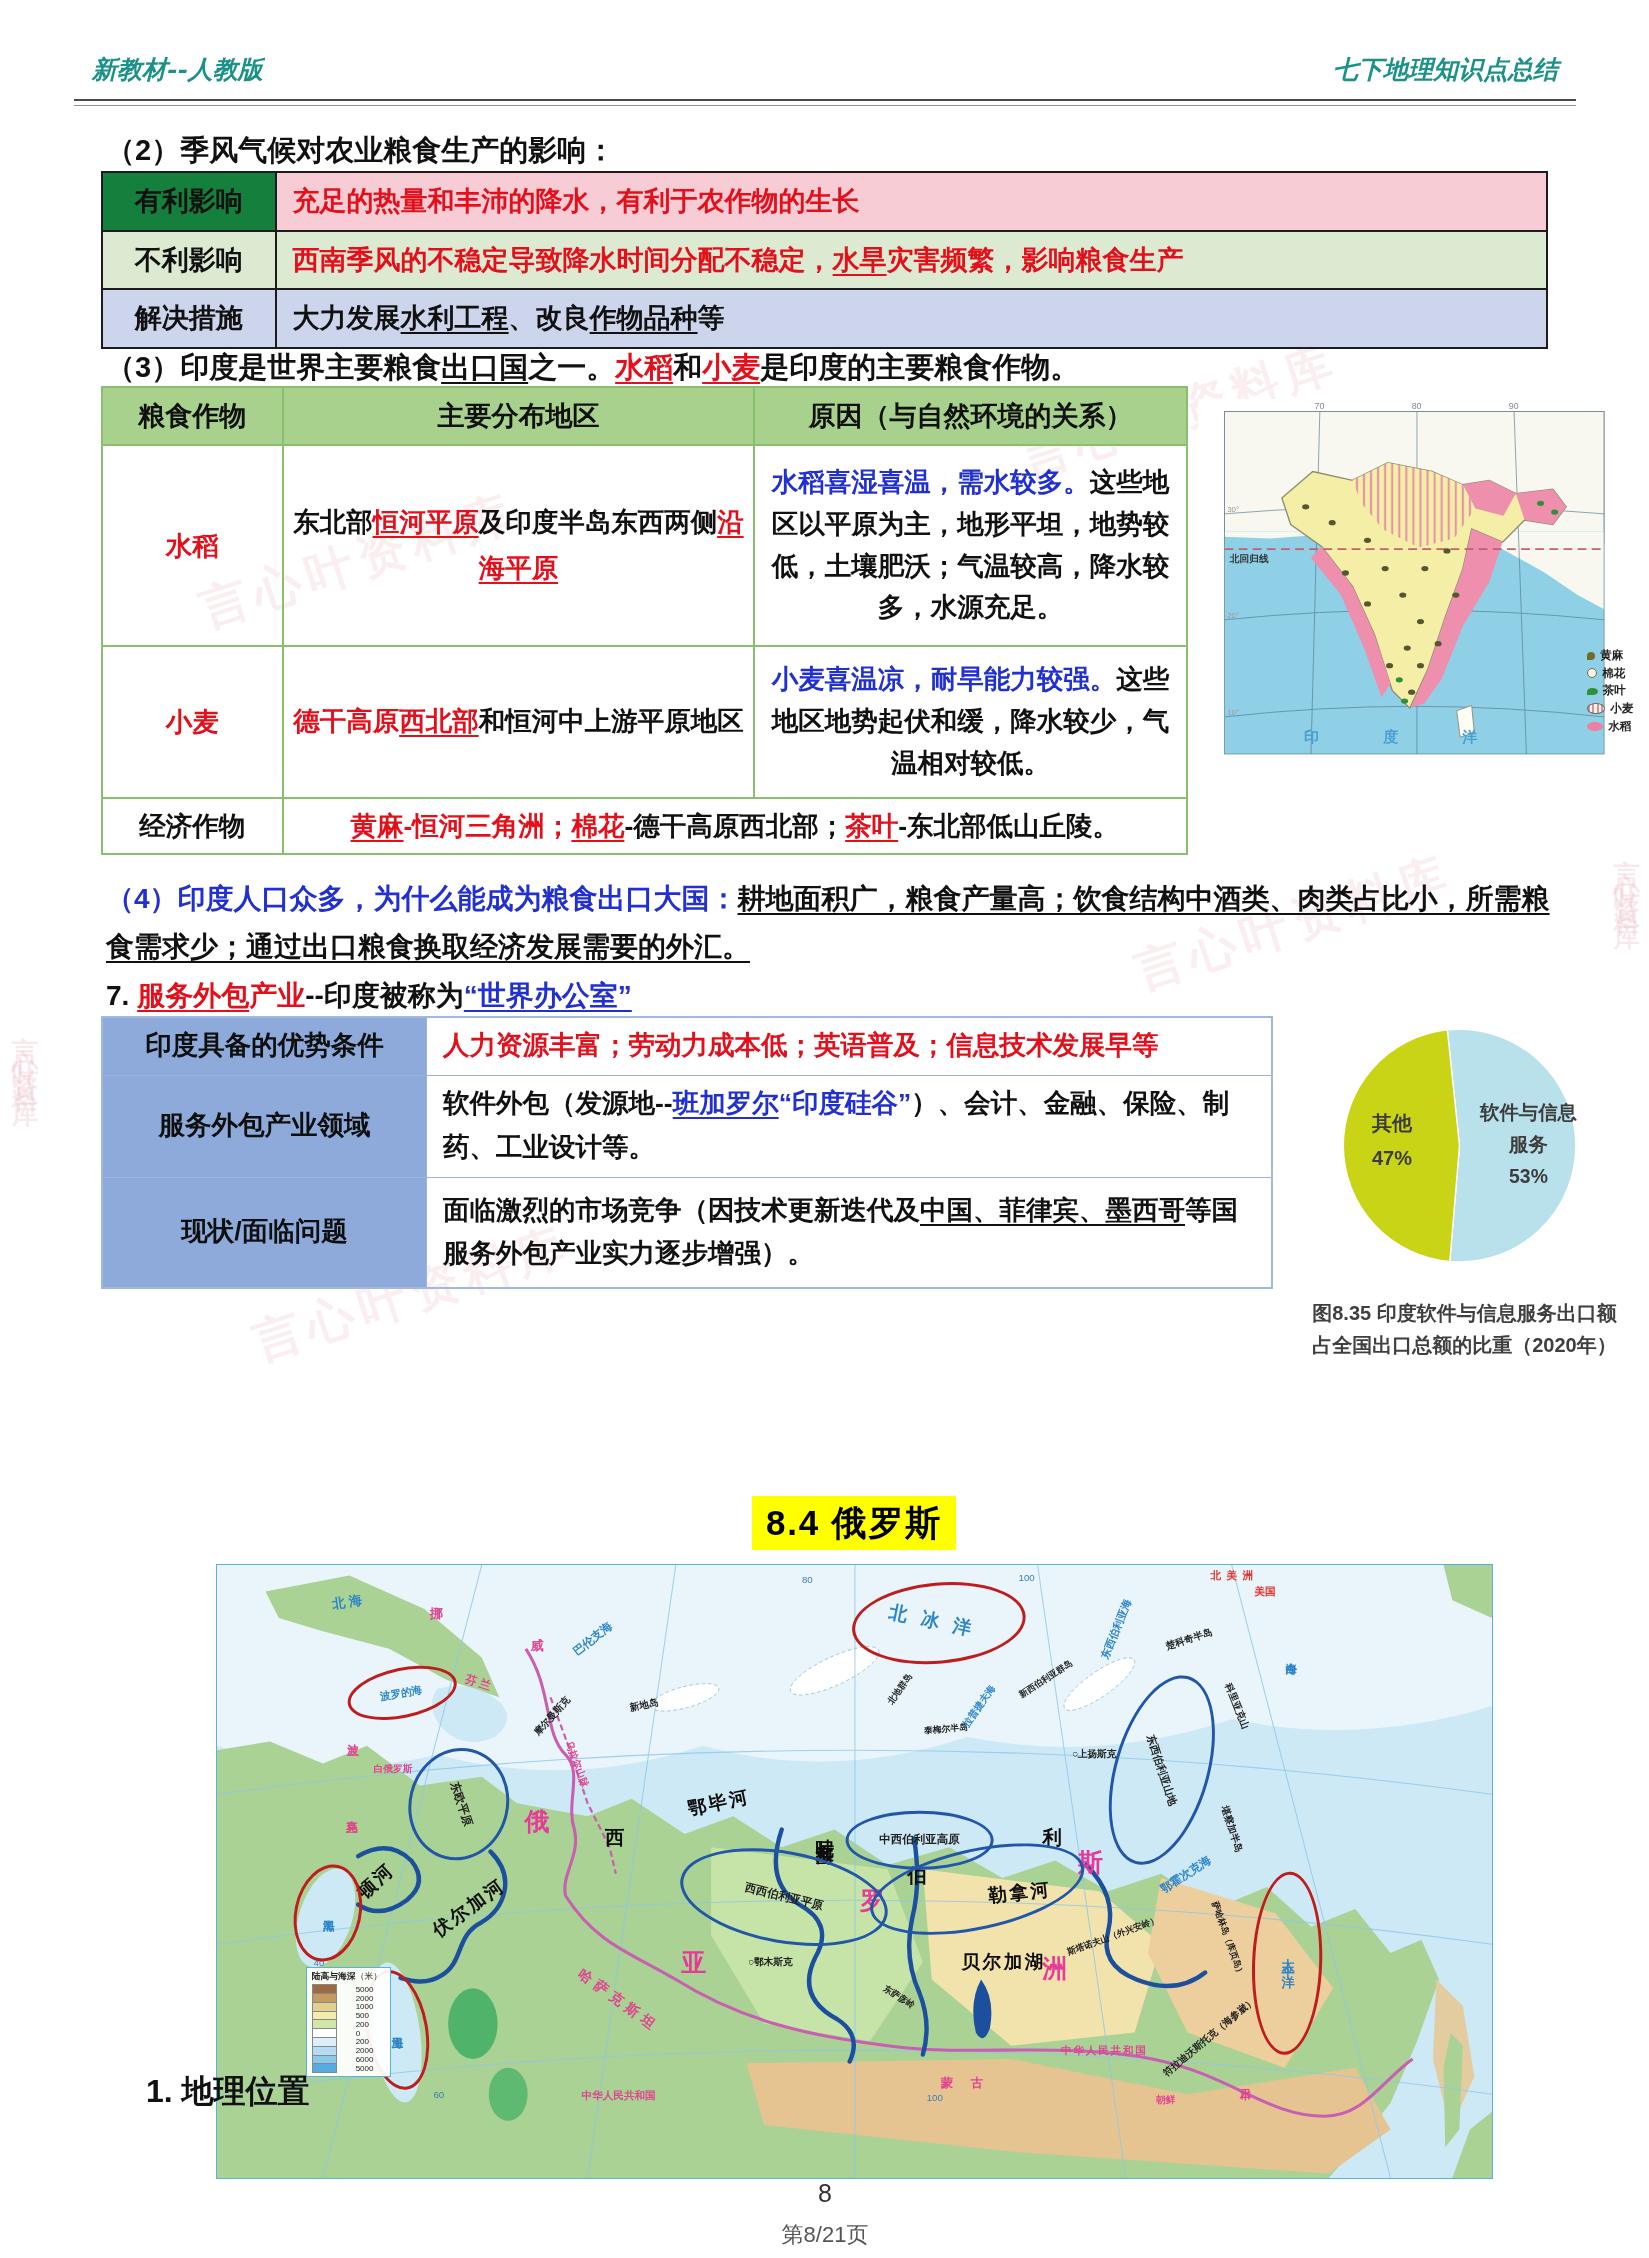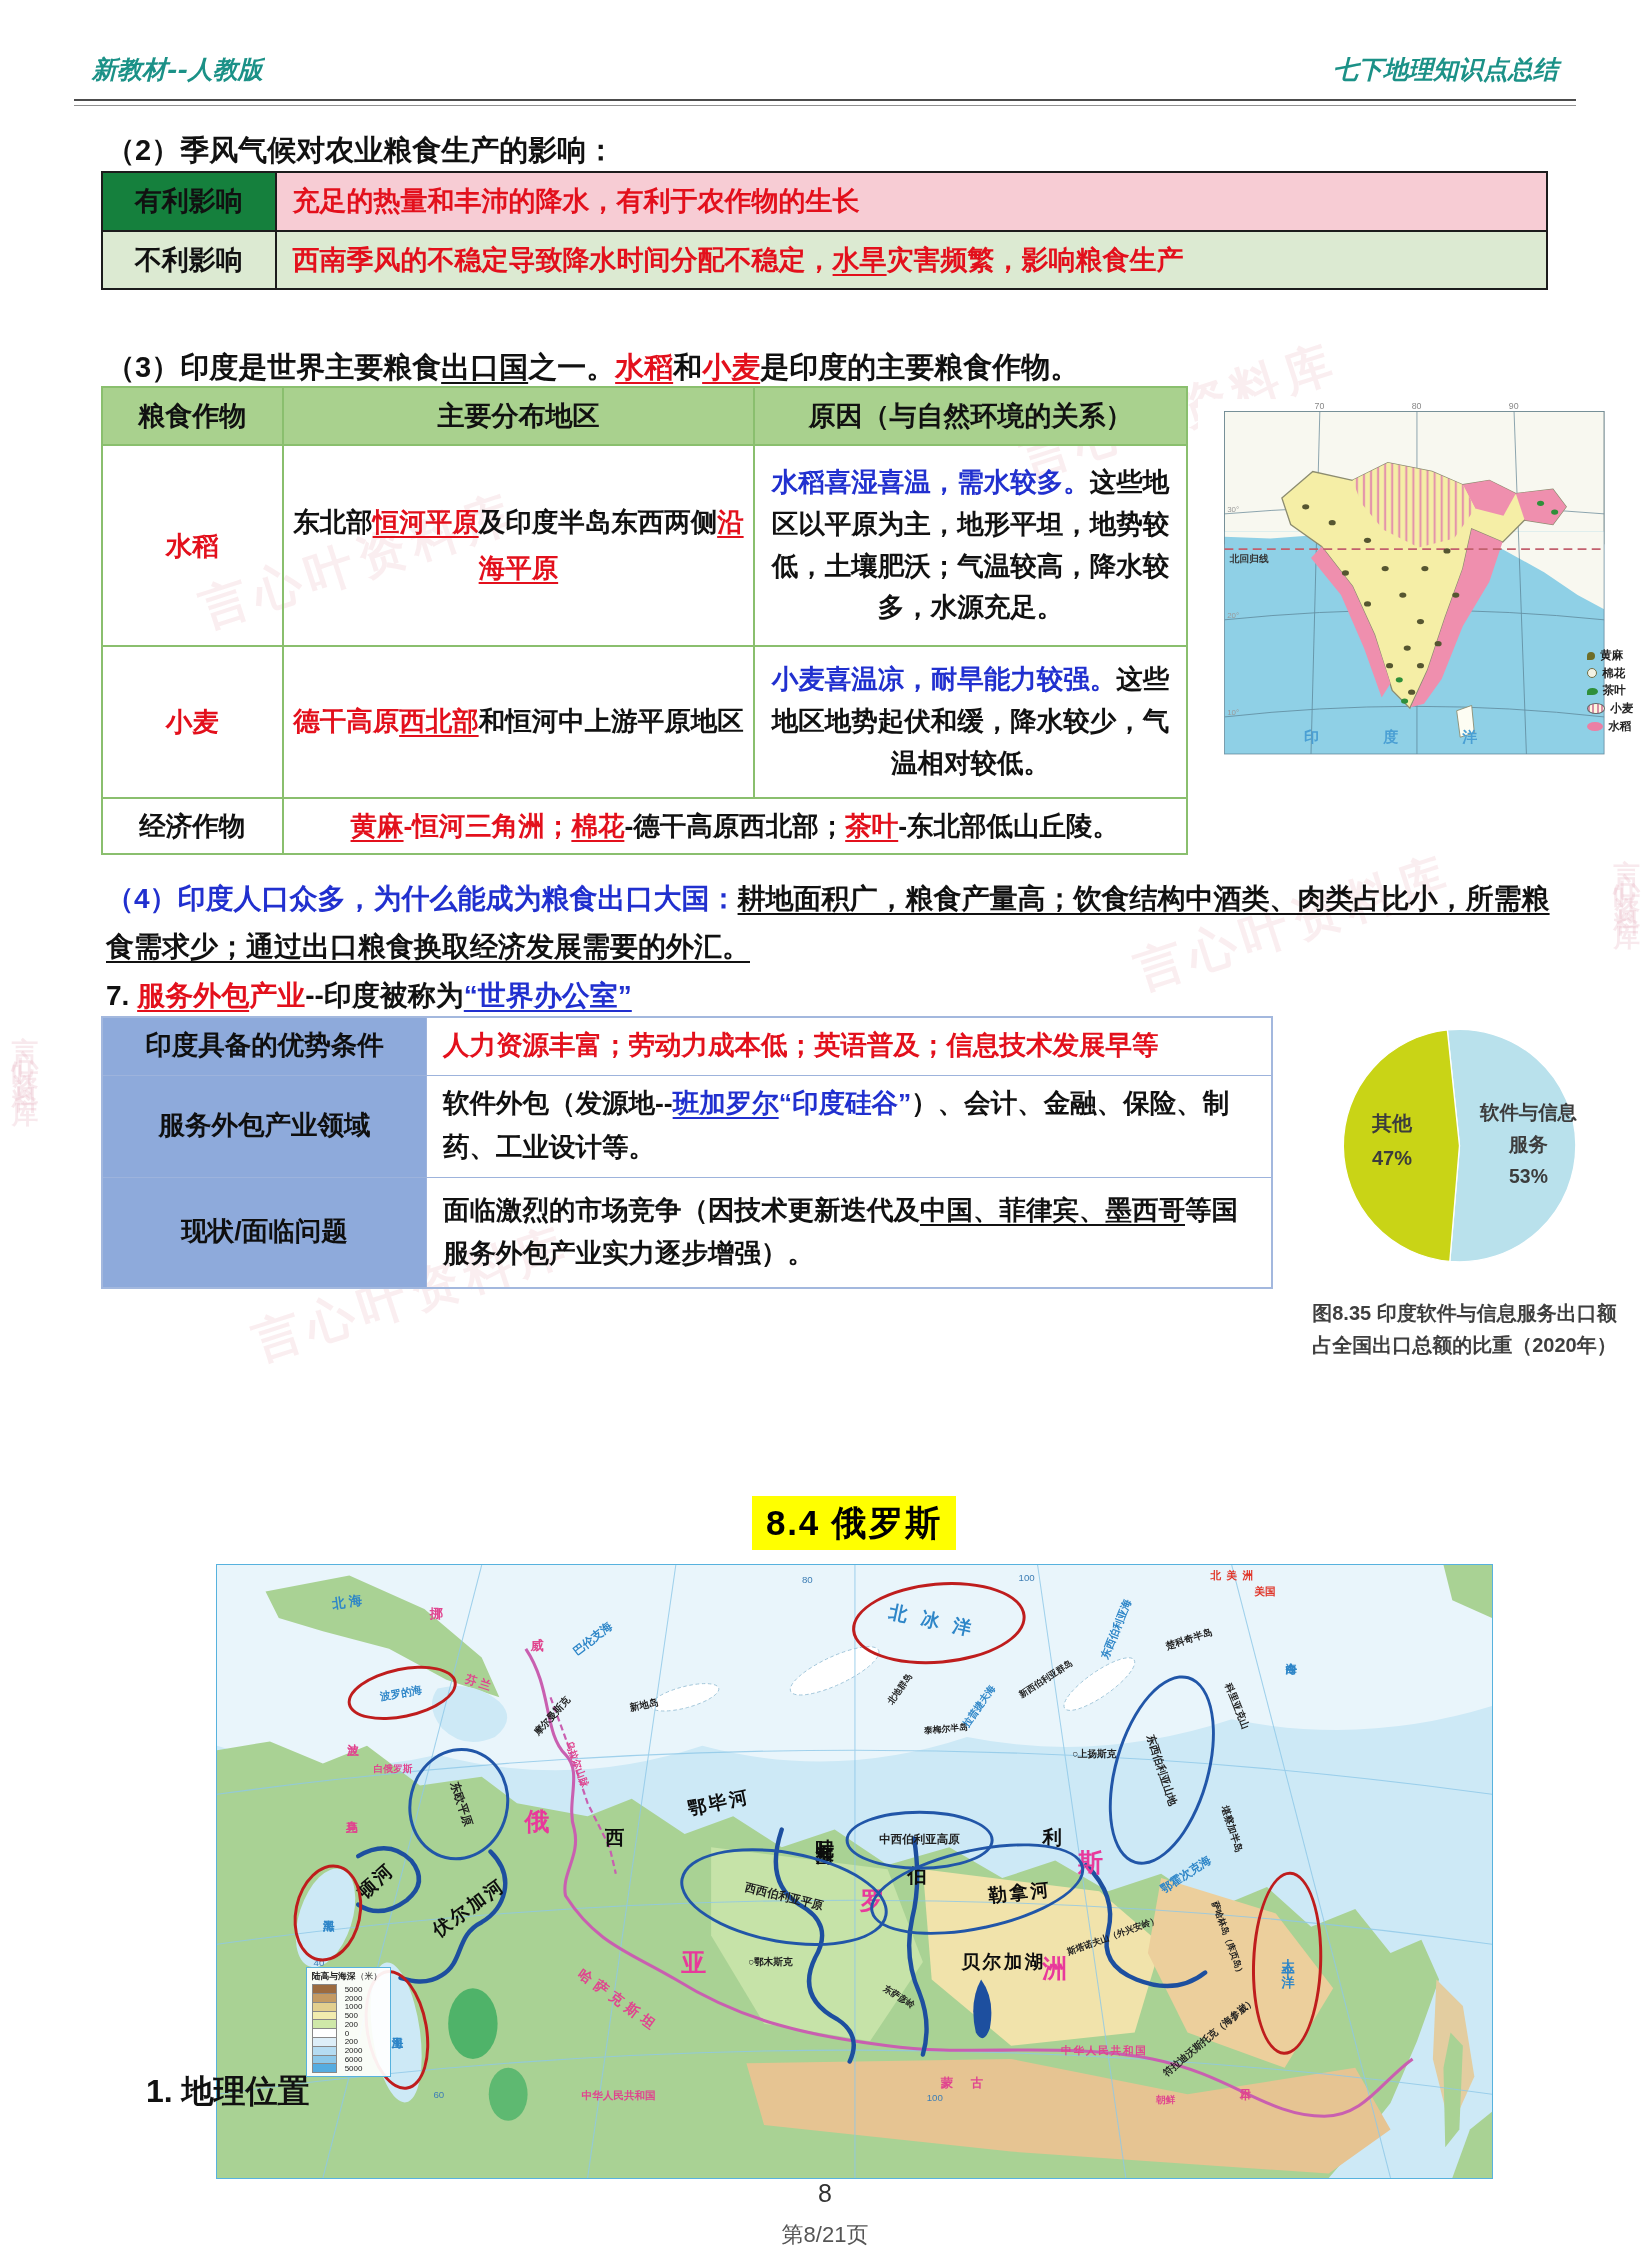--- a/index.html
+++ b/index.html
@@ -63,21 +63,21 @@
   .ml.grid{color:#3f7fb5;font-weight:400;}
   .map-ellipse{position:absolute;border-radius:50%;}
   .map-ellipse.red{border:3.5px solid #bf1d1d;}
   .map-ellipse.blue{border:3.1px solid #2156a8;}
   
   .ru-legend{position:absolute;left:7.0%;top:65.5%;width:74px;background:rgba(255,255,255,0.93);
              border:0.9px solid #57b2de;padding:3.5px 4.4px;font-size:8.8px;font-weight:700;color:#222;z-index:5;}
   .ru-legend .cells{margin-top:1.8px;}
   .ru-cell{display:flex;align-items:center;height:8.8px;}
   .ru-cell i{display:inline-block;width:23px;height:8px;border:0.4px solid #888;}
-  .ru-cell b{margin-left:8px;font-size:8px;font-weight:400;}
+  .ru-cell b{margin-left:19px;font-size:8px;font-weight:400;}
   
   .in-legend{position:absolute;right:1.8px;top:251px;font-size:11.5px;font-weight:700;color:#222;line-height:1.0;}
   .in-row{display:flex;align-items:center;margin-bottom:6.2px;}
   .ic{display:inline-block;margin-right:5.3px;}
   .ic-jute{width:8px;height:8px;background:#6e6e28;border-radius:50% 50% 50% 0;}
   .ic-cotton{width:8px;height:8px;border:1.8px solid #6e6e46;border-radius:50%;background:#f2f2e4;}
   .ic-tea{width:10.6px;height:7px;background:#2f8f3a;border-radius:60% 60% 60% 0;}
   .ic-wheat{width:16px;height:8.8px;border:1.8px solid #666;border-radius:50%;
             background:repeating-linear-gradient(90deg,#d98fa5 0 1.8px,#fdf8e2 1.8px 4.4px);}
   .ic-rice{width:16px;height:8.8px;background:#ec7fa4;border-radius:50%;}
@@ -102,20 +102,24 @@
 
 <table class="t1 abs" style="left:101px;top:171px;">
   <tbody>
       <tr>
     <td class="lab" style="background: #15803d;">有利影响</td>
     <td style="background: rgb(247, 204, 212);"><span class="seg-r">充足的热量和丰沛的降水，有利于农作物的生长</span></td>
   </tr>
   <tr>
     <td class="lab" style="background: rgb(220, 234, 210);">不利影响</td>
     <td style="background: rgb(220, 234, 210);"><span class="seg-r">西南季风的不稳定导致降水时间分配不稳定，</span><span class="seg-ru">水旱</span><span class="seg-r">灾害频繁，影响粮食生产</span></td>
+  </tr>
+  <tr>
+    <td class="lab" style="background: rgb(204, 213, 236);">解决措施</td>
+    <td style="background: rgb(204, 213, 236);"><span class="seg-k">大力发展</span><span class="seg-u">水利工程</span><span class="seg-k">、改良</span><span class="seg-u">作物品种</span><span class="seg-k">等</span></td>
   </tr>
 </tbody>
   </table>
 
 <div class="abs sec-title" style="left:106px;top:348px;"><span class="seg-k">（3）印度是世界主要粮食</span><span class="seg-u">出口国</span><span class="seg-k">之一。</span><span class="seg-ru">水稻</span><span class="seg-k">和</span><span class="seg-ru">小麦</span><span class="seg-k">是印度的主要粮食作物。</span></div>
 
 <table class="t2 abs" style="left:101px;top:386px;">
   <thead>
     <tr>
       <th class="c1">粮食作物</th>

